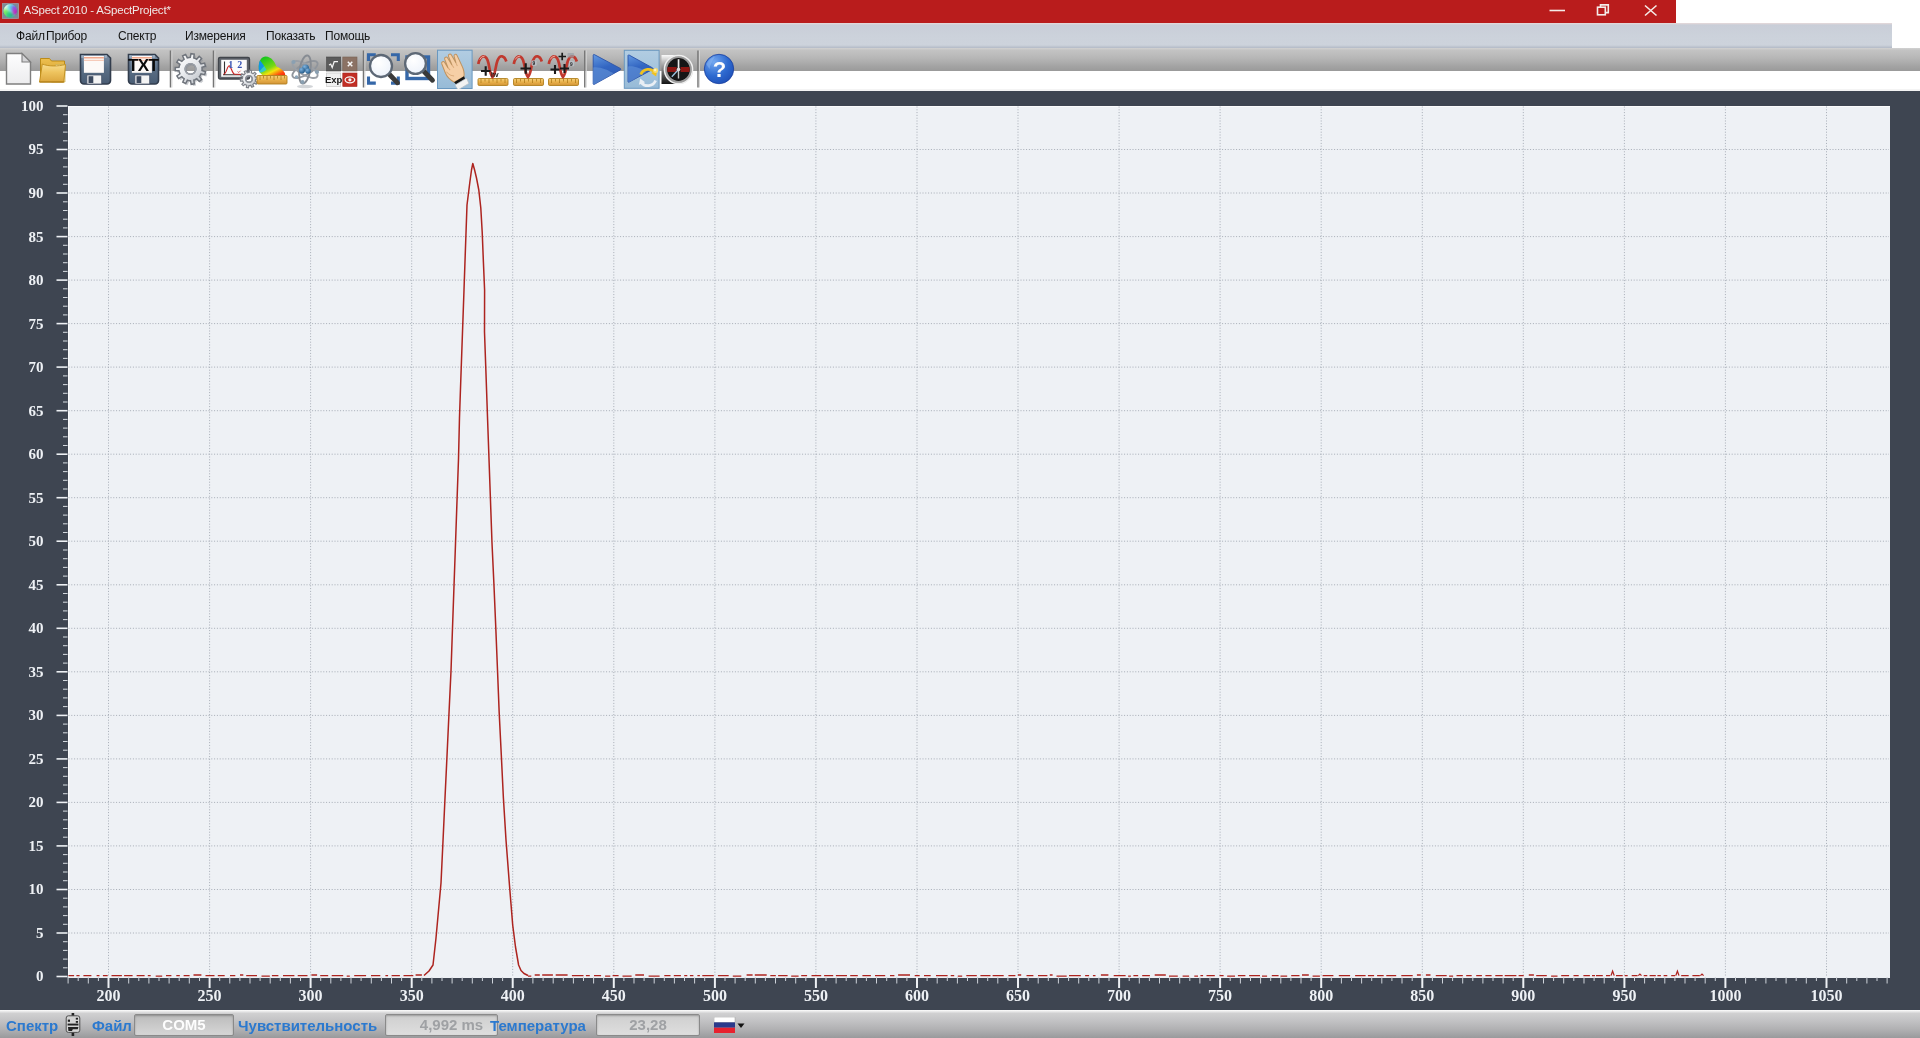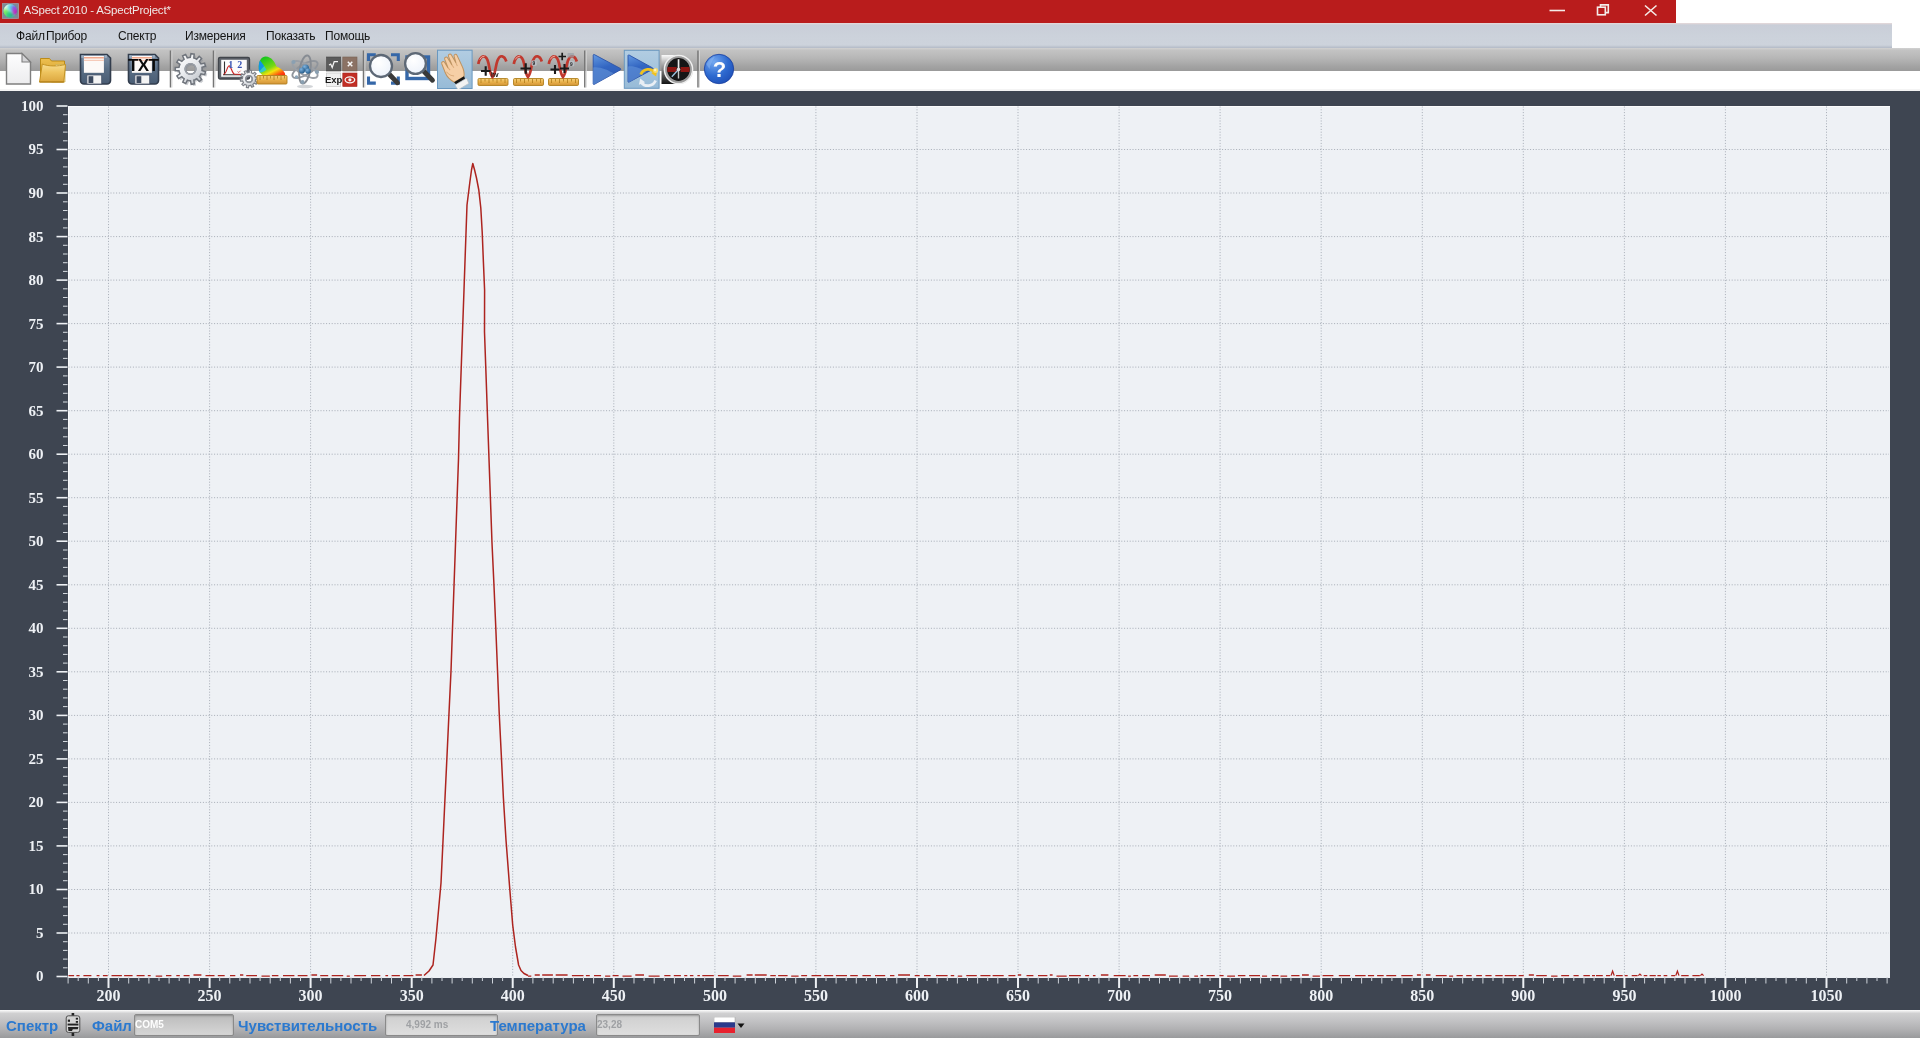--- a/index.html
+++ b/index.html
@@ -13,21 +13,21 @@
     background:linear-gradient(180deg,#d2d2d2 0%,#c3c3c3 10%,#b6b6b6 45%,#a3a3a3 80%,#9a9a9a 100%);}
   #tstrip{position:absolute;left:0;top:89px;width:1920px;height:2px;background:#f4f4f4;}
   #chart{position:absolute;left:0;top:91px;width:1920px;height:919px;background:#3e4551;}
   #plot{position:absolute;left:68px;top:15px;width:1821px;height:870.5px;background:#eef1f5;
      border-top:1px solid #fafbfc;border-left:1px solid #fafbfc;box-sizing:content-box;}
   #statusbar{position:absolute;left:0;top:1010px;width:1920px;height:28px;
     background:linear-gradient(180deg,#fdfdfd 0%,#d0d0d1 12%,#c4c4c6 35%,#b0b0b2 70%,#999a9c 100%);}
   .sl{position:absolute;top:6.5px;font-size:15px;font-weight:bold;color:#2b79cf;}
   .sbox{position:absolute;top:3.5px;height:20px;border:1px solid #8a8a8a;border-radius:2px;
      background:linear-gradient(180deg,#bcbcbc,#d6d6d6);box-shadow:inset 0 1px 2px rgba(0,0,0,0.25);
-     font-size:10px;font-weight:bold;}
+     font-size:15px;font-weight:bold;text-align:center;}
 </style></head>
 <body>
 <div id="titlebar">
   <svg id="appicon" viewBox="0 0 17 16">
     <defs>
       <clipPath id="spc">
           <circle cx="8.3" cy="7.8" r="6.9"></circle>
         </clipPath>
       <filter id="spb" x="-60%" y="-60%" width="220%" height="220%">
           <feGaussianBlur stdDeviation="1.6"></feGaussianBlur>

